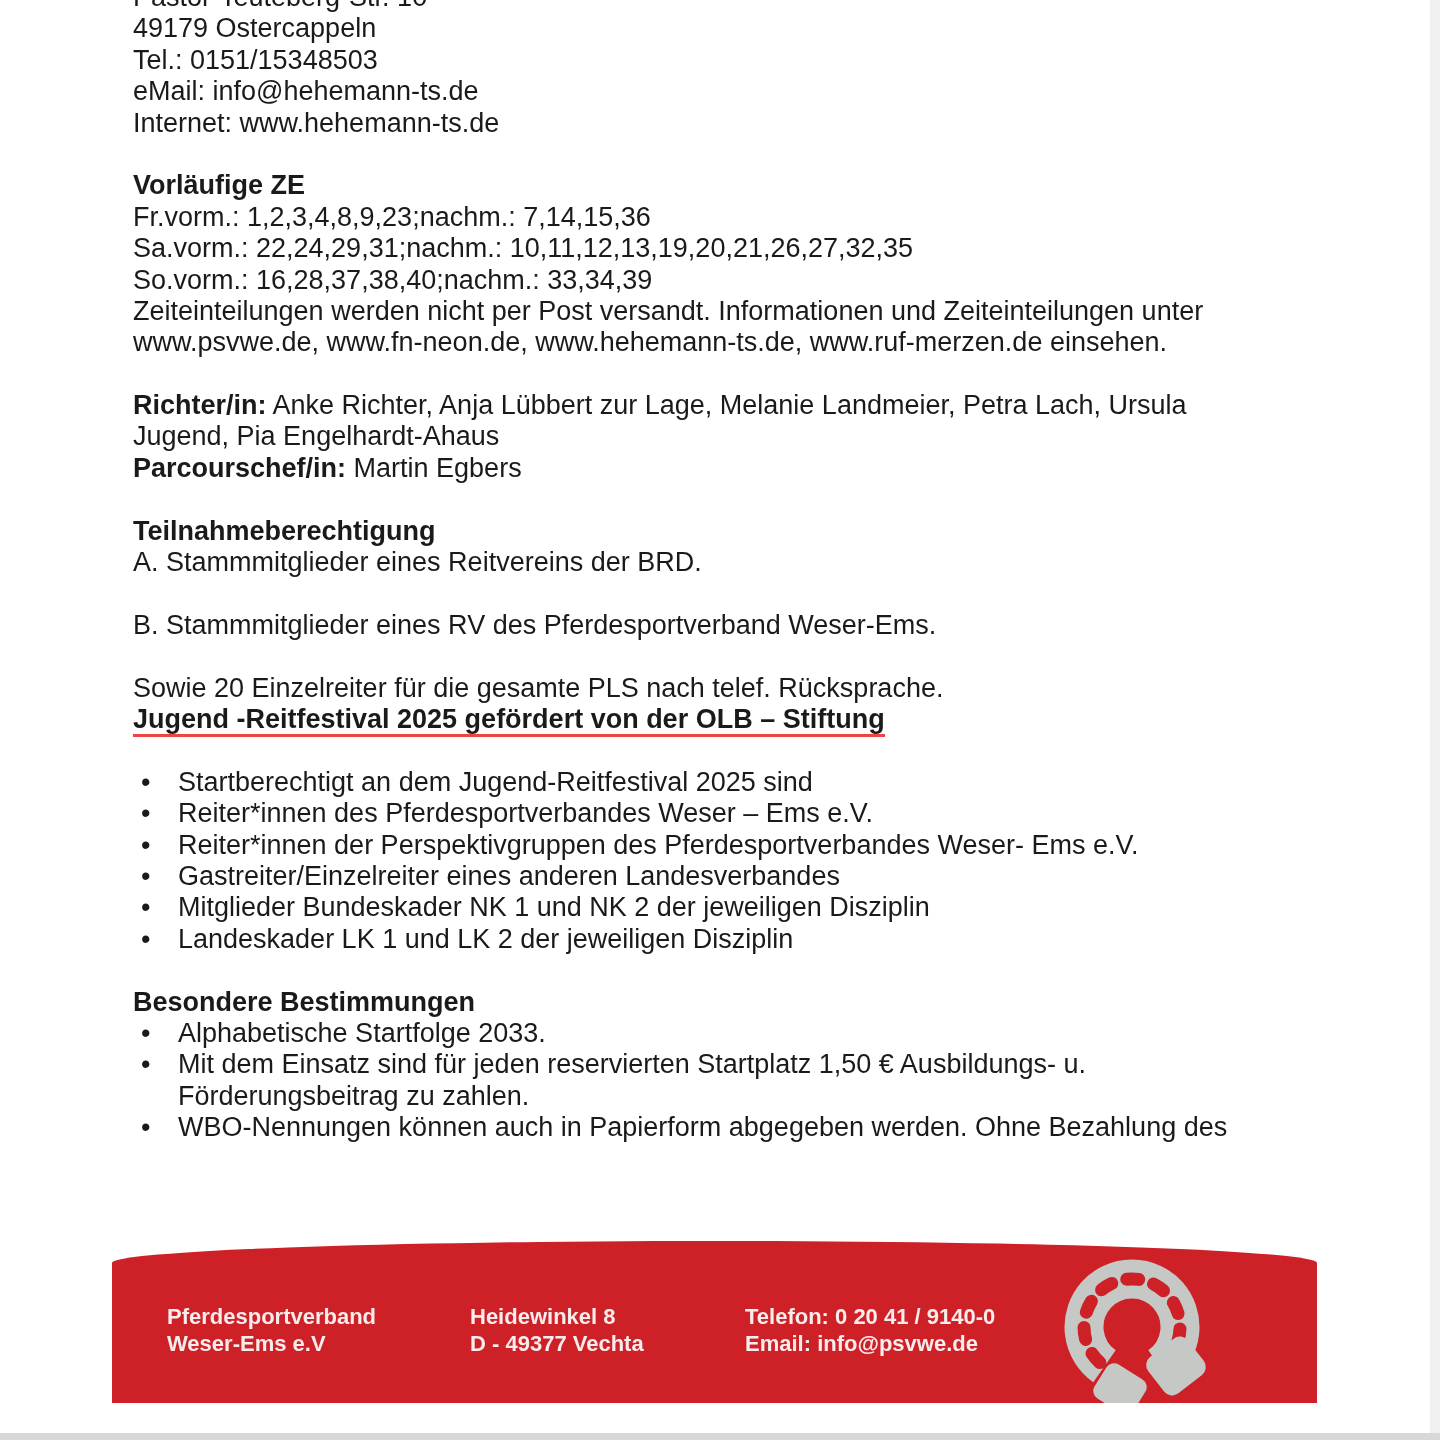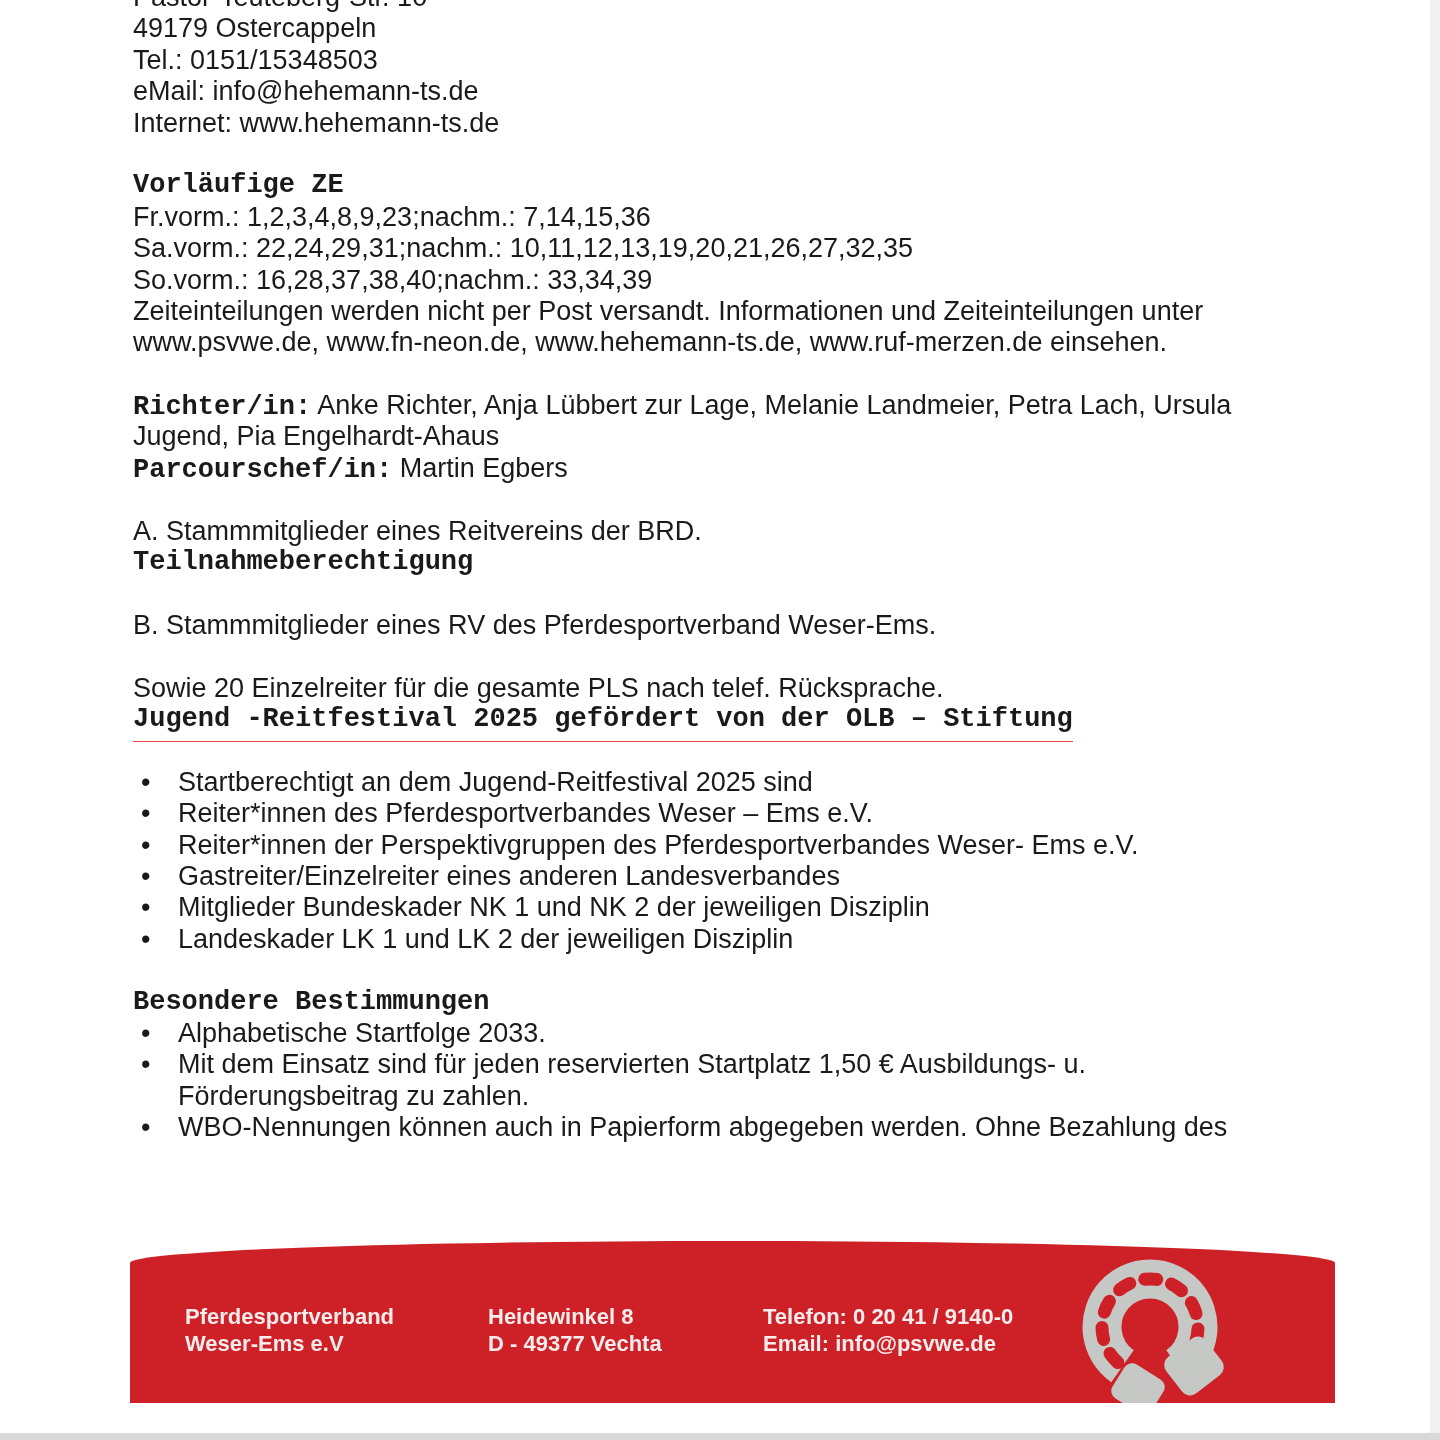--- a/index.html
+++ b/index.html
@@ -11,32 +11,32 @@
   .page{position:absolute;inset:0;border-radius:10px;}
 
   
   .doc{
     position:absolute;left:133px;top:-18px;width:1110px;
     font-size:27px;line-height:31.4px;color:#1a1a1a;
     font-weight:400;
   }
   .line{height:31.4px;white-space:nowrap;}
   .gap{height:31.4px;}
-  .bold{font-weight:700;font-family:Liberation Mono, monospace;}
-  .u{display:inline-block;border-bottom:1px solid #ef4444;line-height:28px;padding-bottom:8px;}
+  .bold{font-weight:700;}
+  .u{display:inline-block;border-bottom:3px solid #ef4444;line-height:28px;padding-bottom:1px;}
   .bullet{position:relative;padding-left:45px;}
   .bullet .marker{
     position:absolute;left:8px;top:0;
     font-size:27px;
   }
   .bullet-cont{padding-left:45px;}
 
   
   .footer-banner{
-    position:absolute;left:130px;top:1241px;width:1205px;height:162px;
+    position:absolute;left:112px;top:1241px;width:1205px;height:162px;
     background:#cd2127;
     border-top-left-radius:50% 22px;
     border-top-right-radius:50% 22px;
     overflow:hidden;
   }
   .footer-col{
     position:absolute;top:62px;
     color:#f9ecec;font-weight:700;font-size:22px;line-height:27px;
     white-space:nowrap;
   }
@@ -65,22 +65,22 @@
       <div class="line"><span>Fr.vorm.: 1,2,3,4,8,9,23;nachm.: 7,14,15,36</span></div>
       <div class="line"><span>Sa.vorm.: 22,24,29,31;nachm.: 10,11,12,13,19,20,21,26,27,32,35</span></div>
       <div class="line"><span>So.vorm.: 16,28,37,38,40;nachm.: 33,34,39</span></div>
       <div class="line"><span>Zeiteinteilungen werden nicht per Post versandt. Informationen und Zeiteinteilungen unter</span></div>
       <div class="line"><span>www.psvwe.de, www.fn-neon.de, www.hehemann-ts.de, www.ruf-merzen.de einsehen.</span></div>
       <div class="gap"></div>
       <div class="line"><span class="bold">Richter/in:</span><span> Anke Richter, Anja Lübbert zur Lage, Melanie Landmeier, Petra Lach, Ursula</span></div>
       <div class="line"><span>Jugend, Pia Engelhardt-Ahaus</span></div>
       <div class="line"><span class="bold">Parcourschef/in:</span><span> Martin Egbers</span></div>
       <div class="gap"></div>
+      <div class="line bold"><span>Teilnahmeberechtigung</span></div>
       <div class="line"><span>A. Stammmitglieder eines Reitvereins der BRD.</span></div>
-      <div class="line bold"><span>Teilnahmeberechtigung</span></div>
       <div class="gap"></div>
       <div class="line"><span>B. Stammmitglieder eines RV des Pferdesportverband Weser-Ems.</span></div>
       <div class="gap"></div>
       <div class="line"><span>Sowie 20 Einzelreiter für die gesamte PLS nach telef. Rücksprache.</span></div>
       <div class="line bold"><span class="u">Jugend -Reitfestival 2025 gefördert von der OLB – Stiftung</span></div>
       <div class="gap"></div>
       <div class="line bullet"><span class="marker">•</span><span>Startberechtigt an dem Jugend-Reitfestival 2025 sind</span></div>
       <div class="line bullet"><span class="marker">•</span><span>Reiter*innen des Pferdesportverbandes Weser – Ems e.V.</span></div>
       <div class="line bullet"><span class="marker">•</span><span>Reiter*innen der Perspektivgruppen des Pferdesportverbandes Weser- Ems e.V.</span></div>
       <div class="line bullet"><span class="marker">•</span><span>Gastreiter/Einzelreiter eines anderen Landesverbandes</span></div>

